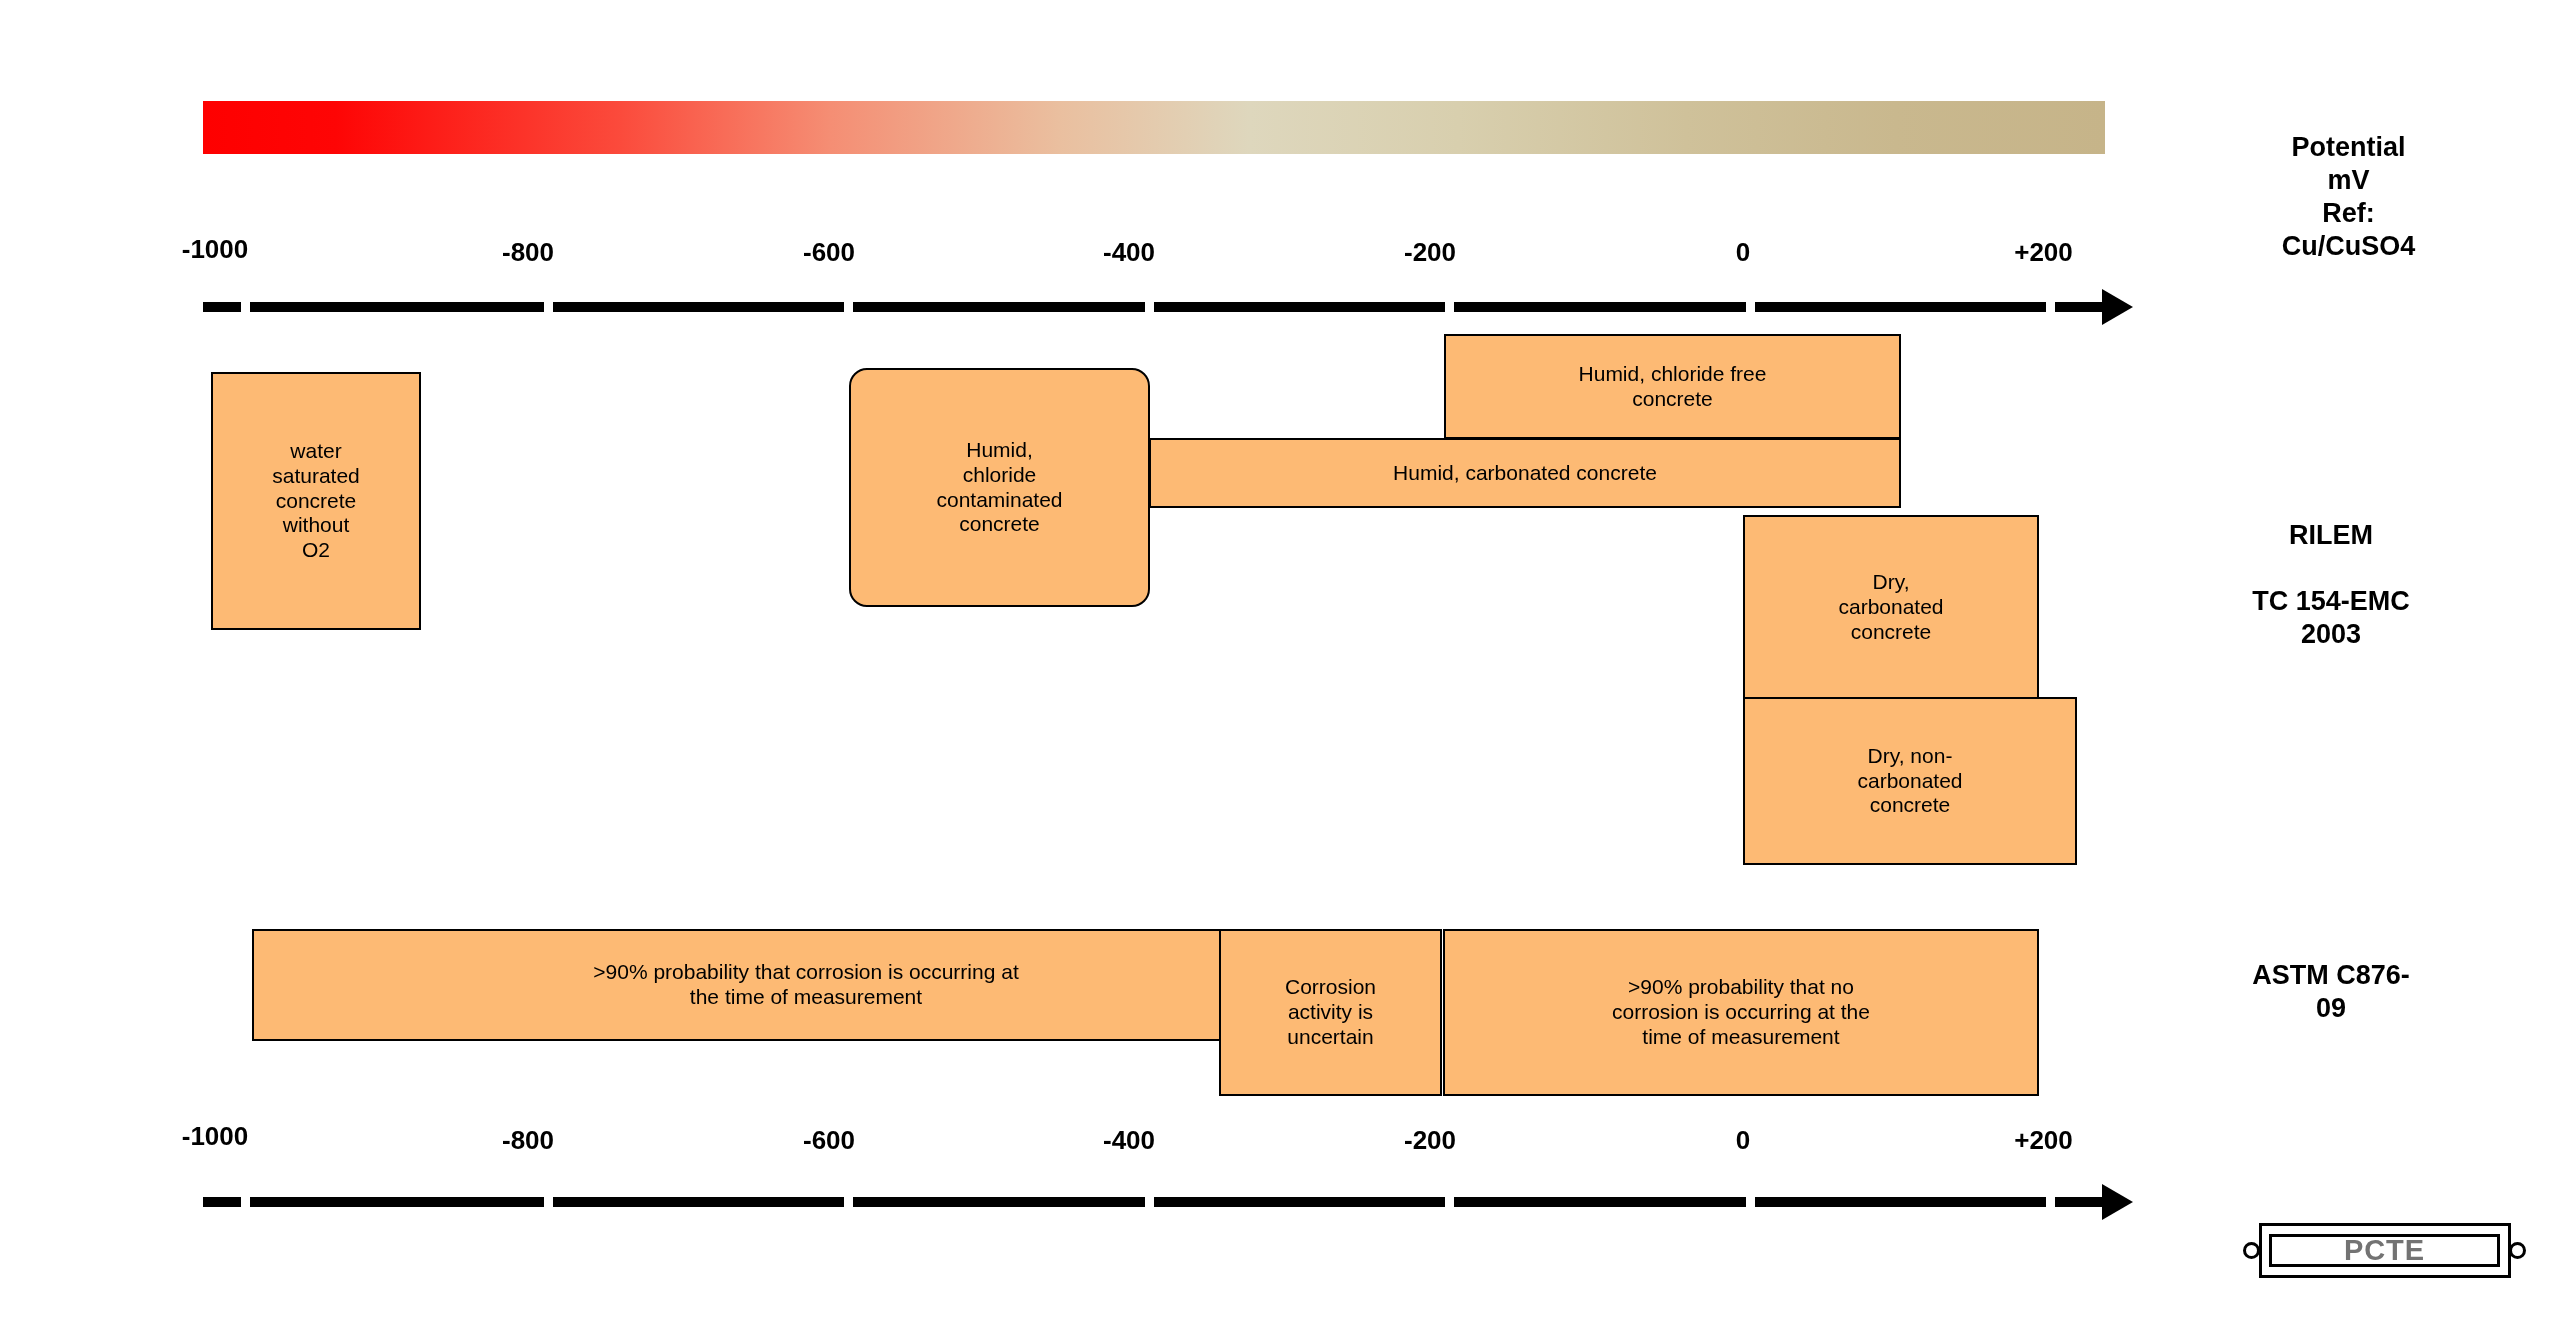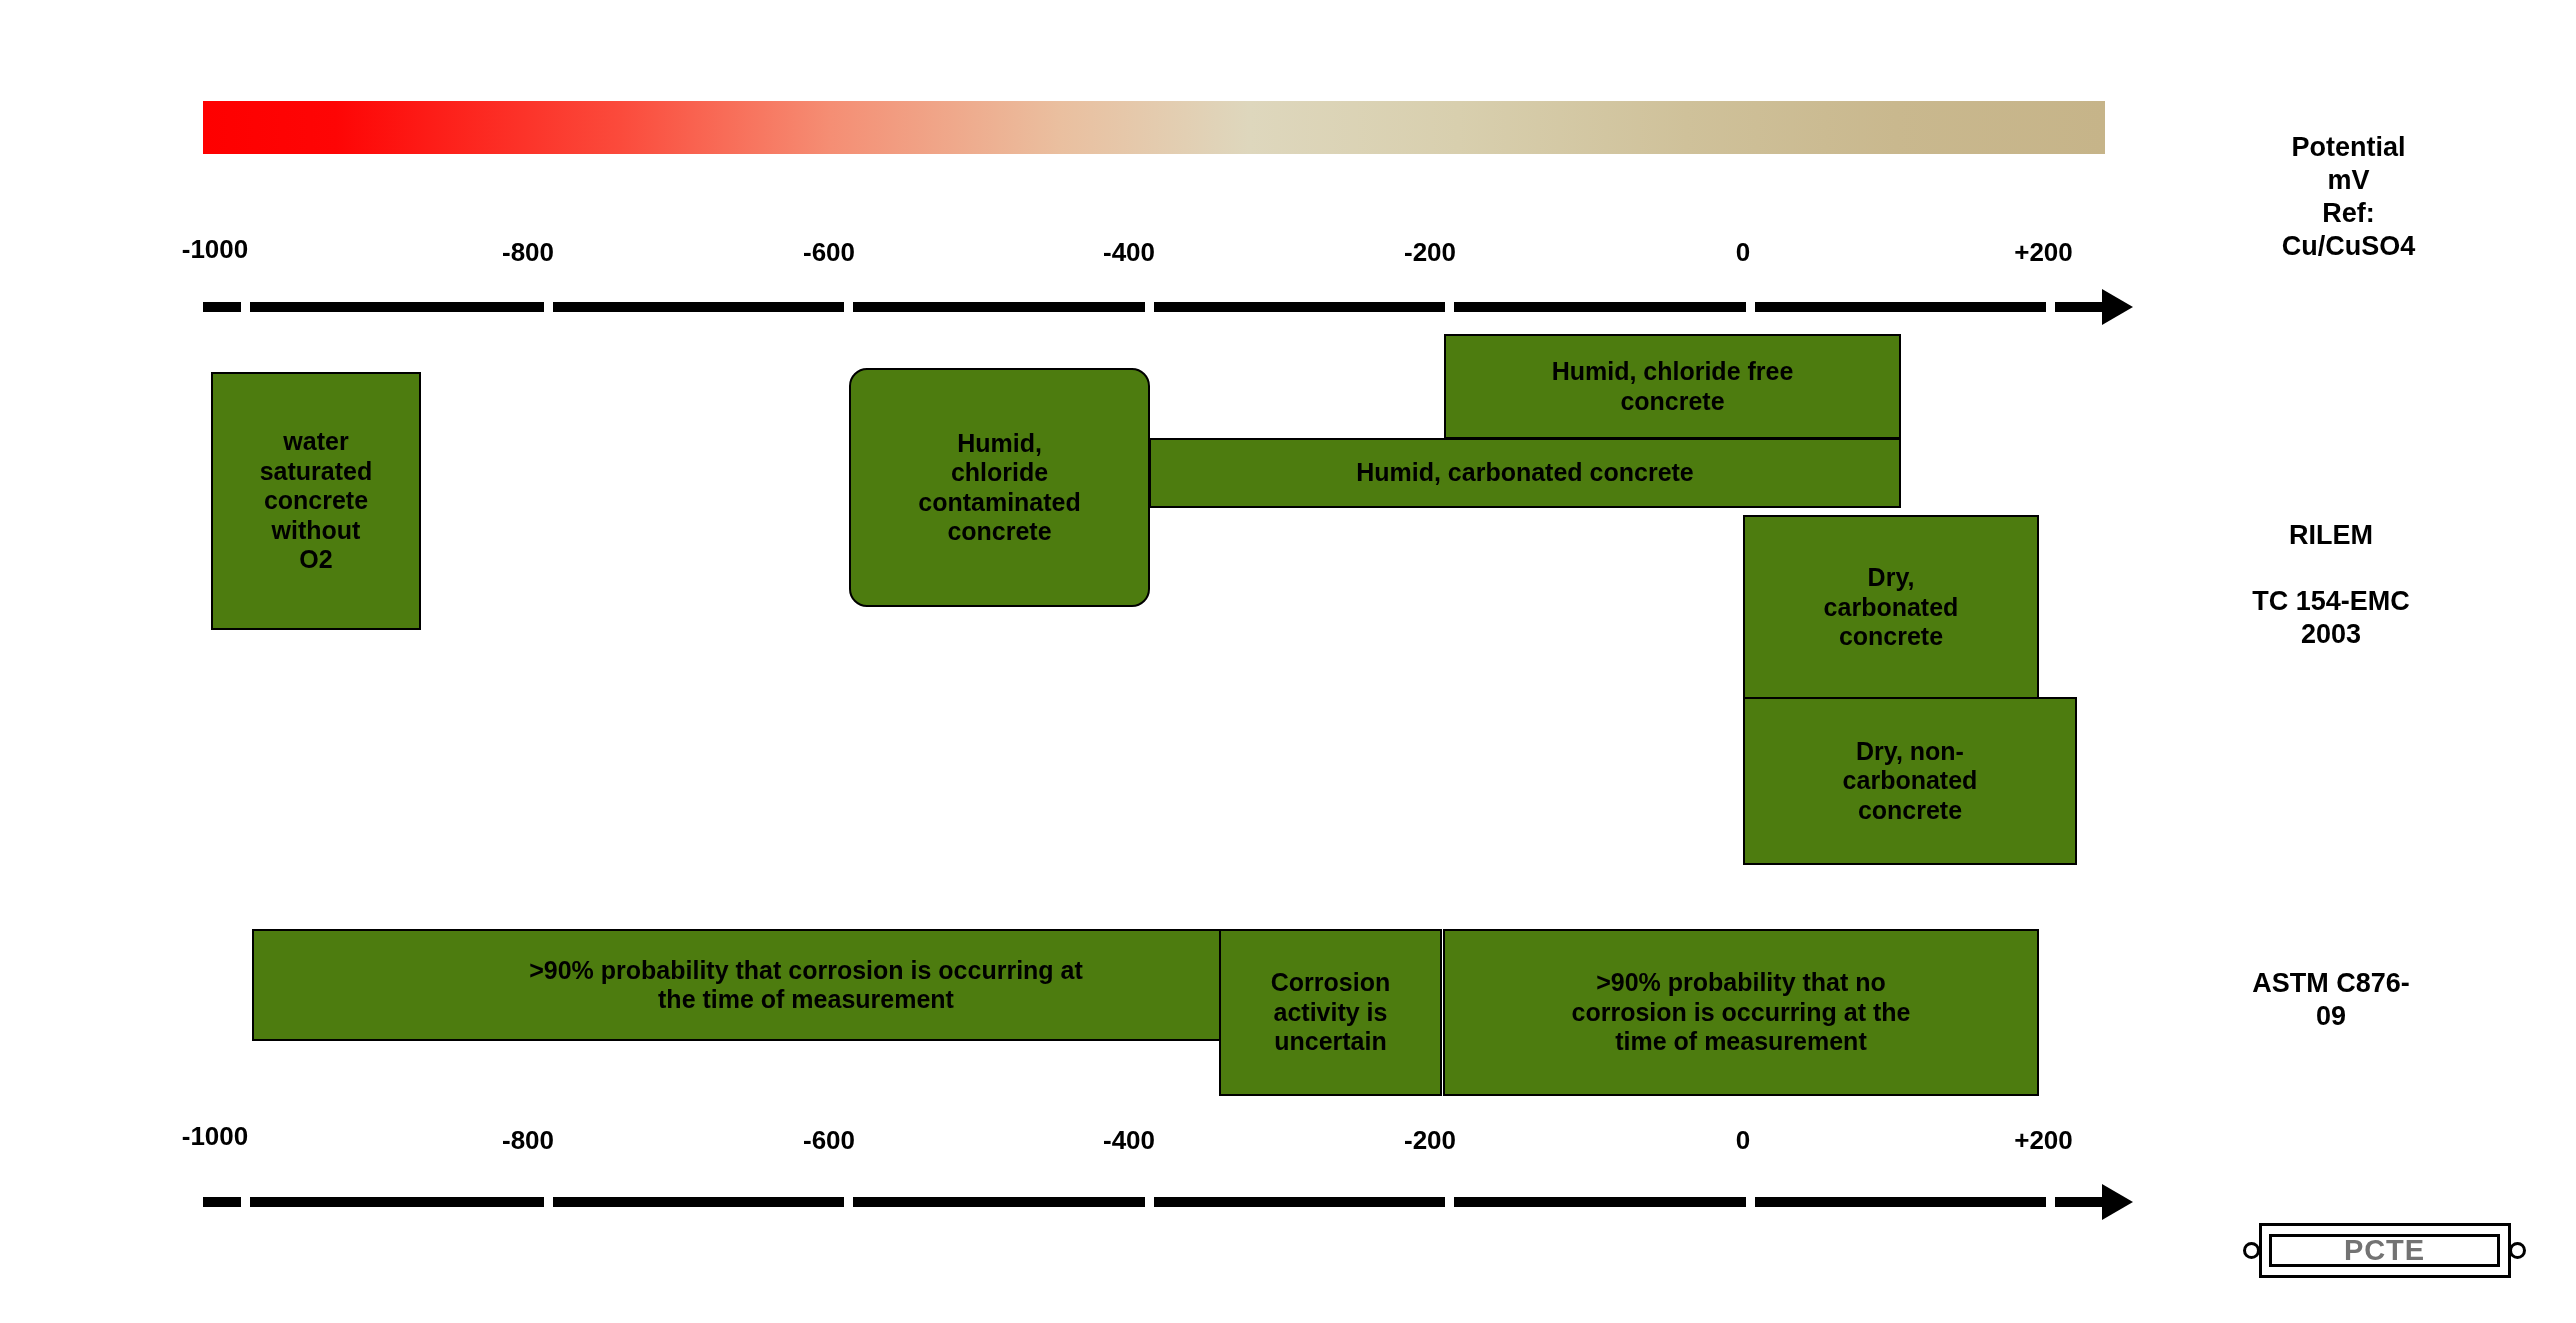--- a/index.html
+++ b/index.html
@@ -68,27 +68,27 @@
     color: #000;
     white-space: nowrap;
     text-align: center;
   }
 
   
   .box {
     position: absolute;
     box-sizing: border-box;
     border: 2.6px solid #000;
-    background: #4d7c0f;
+    background: #fdba74;
     display: flex;
     align-items: center;
     justify-content: center;
     text-align: center;
-    font-size: 25px;
-    font-weight: bold;
+    font-size: 21px;
+    font-weight: normal;
     line-height: 1.18;
     color: #000;
     padding: 1.7px 5.2px;
   }
 
   
   .caption {
     position: absolute;
     text-align: center;
     font-size: 27px;
@@ -169,21 +169,21 @@
   <div class="caption" style="left:2164px; top:131px; width:369px;">Potential
 mV
 Ref:
 Cu/CuSO4</div>
 
   <div class="caption" style="left:2129px; top:519px; width:404px;">RILEM
 
 TC 154-EMC
 2003</div>
 
-  <div class="caption" style="left:2129px; top:959px; width:404px;margin-top:8px;">ASTM C876-
+  <div class="caption" style="left:2129px; top:959px; width:404px;">ASTM C876-
 09</div>
 
   <div class="box" style="left:211px; top:372px; width:210px; height:258px; white-space:pre-line;">water
 saturated
 concrete
 without
 O2</div>
 
   <div class="box" style="left:849px; top:368px; width:301px; height:239px; white-space:pre-line;border-radius:18px;">Humid,
 chloride

